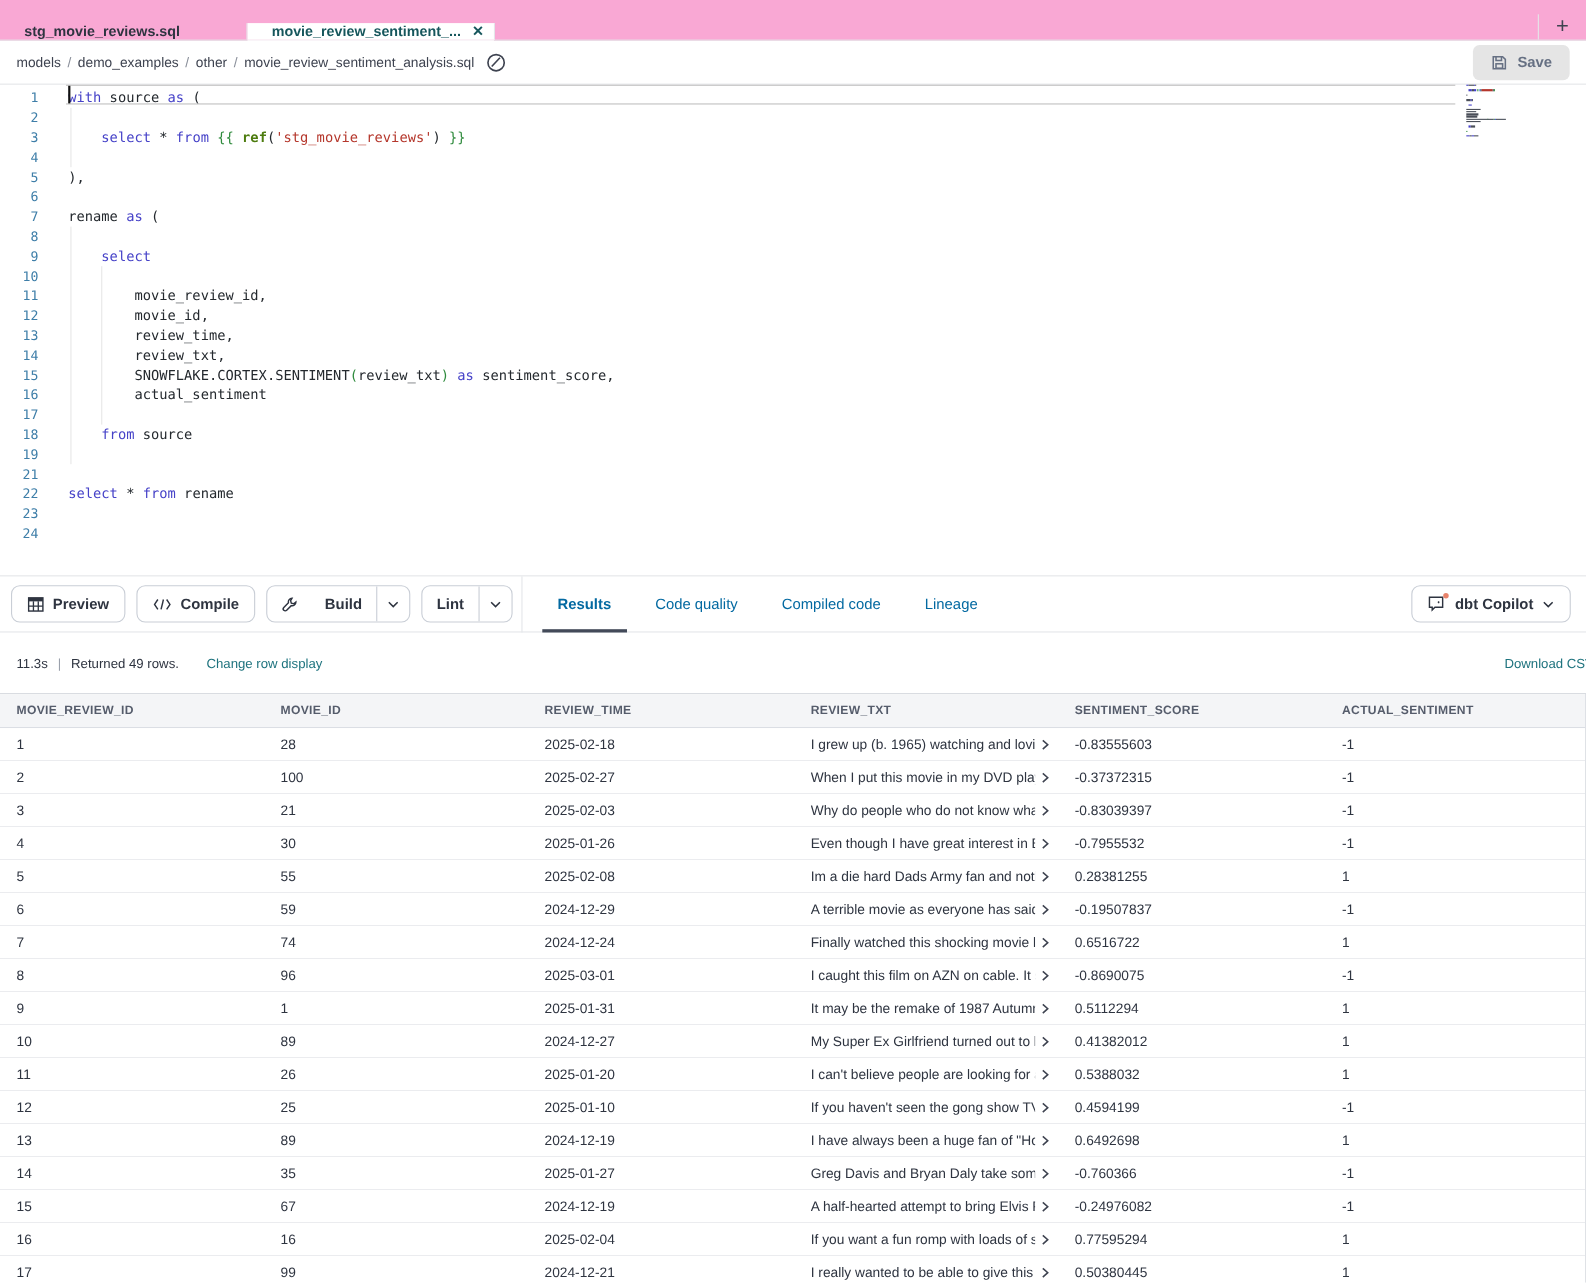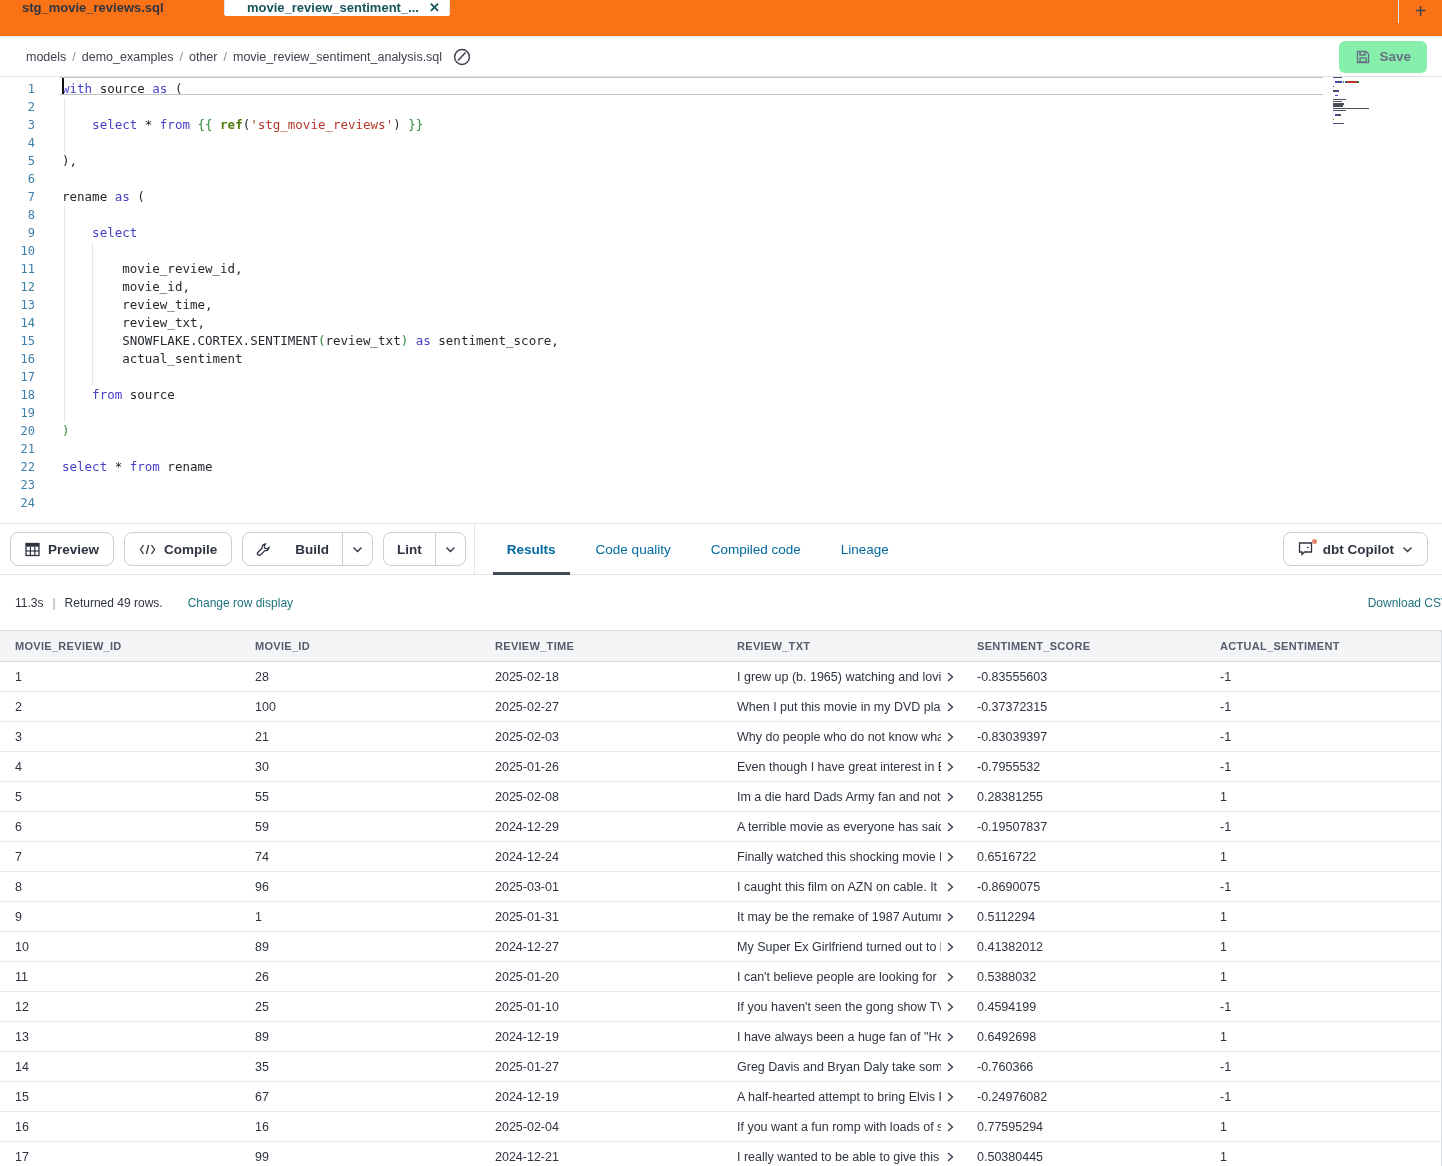--- a/index.html
+++ b/index.html
@@ -1,34 +1,34 @@
 <!DOCTYPE html>
 <html><head>
 <meta charset="utf-8">
 <style>
   * { margin:0; padding:0; box-sizing:border-box; }
   html,body { width:1442px; height:1166px; overflow:hidden; background:#fff;
     font-family:"Liberation Sans", sans-serif; color:#2e3440; }
 
   
-  .tabbar { height:37px; background:#f97316; border-bottom:1px solid #e4e6e9; display:flex; align-items:flex-start; }
+  .tabbar { height:37px; background:#f9a8d4; border-bottom:1px solid #e4e6e9; display:flex; align-items:flex-end; }
   .tab { width:225px; display:flex; align-items:center; padding:0 22px; font-size:13px; font-weight:700;
          color:#2e3440; border-right:1px solid #e4e6e9; cursor:pointer; }
   .tab.active { background:#fff; color:#16565c; position:relative; }
   .tab.active::after { content:""; position:absolute; left:0; right:0; bottom:-1px; height:1px; background:#fff; }
   .tab .close { margin-left:auto; padding-left:10px; font-size:13px; color:#16565c; }
   .newtab { margin-left:auto; width:44px; display:flex; align-items:center; justify-content:center;
             font-size:20px; font-weight:400; color:#3e4350; border-left:1px solid #e4e6e9; cursor:pointer; }
 
   
   .crumbbar { height:40px; border-bottom:1px solid #e4e6e9; display:flex; align-items:center; padding:0 15px; }
-  .crumbs { font-size:12.5px; color:#3e4350; display:flex; align-items:center; gap:6px;margin-left:11px; }
+  .crumbs { font-size:12.5px; color:#3e4350; display:flex; align-items:center; gap:6px; }
   .crumb-sep { color:#8a8f9a; }
   .fmt-icon { margin-left:10px; display:flex; }
-  .savebtn { margin-left:auto; display:flex; align-items:center; gap:8px; background:#86efac; border:none;
+  .savebtn { margin-left:auto; display:flex; align-items:center; gap:8px; background:#e5e5e5; border:none;
              border-radius:6px; padding:8px 16px; font-size:13.5px; font-weight:600; color:#667083; cursor:pointer;
              font-family:"Liberation Sans", sans-serif; }
 
   
   .editor { position:relative; height:446px; padding-top:3px; font-family:"DejaVu Sans Mono", monospace;
             font-size:12.5px; line-height:18px; }
   .code-line { display:flex; height:18px; white-space:pre; }
   .gutter { width:35px; flex:none; text-align:right; color:#3e7ea8; user-select:none; font-size:12px; }
   .codetxt { padding-left:27px; color:#24292e; position:relative; }
   .cursor-line .linebox { position:absolute; left:60px; top:0; width:1263px; height:18px;
@@ -145,21 +145,20 @@
       <div class="code-line"><span class="gutter">10</span><span class="codetxt"></span></div>
       <div class="code-line"><span class="gutter">11</span><span class="codetxt"><span>        movie_review_id,</span></span></div>
       <div class="code-line"><span class="gutter">12</span><span class="codetxt"><span>        movie_id,</span></span></div>
       <div class="code-line"><span class="gutter">13</span><span class="codetxt"><span>        review_time,</span></span></div>
       <div class="code-line"><span class="gutter">14</span><span class="codetxt"><span>        review_txt,</span></span></div>
       <div class="code-line"><span class="gutter">15</span><span class="codetxt"><span>        SNOWFLAKE.CORTEX.SENTIMENT</span><span class="tk-grn">(</span><span>review_txt</span><span class="tk-grn">)</span><span> </span><span class="tk-kw">as</span><span> sentiment_score,</span></span></div>
       <div class="code-line"><span class="gutter">16</span><span class="codetxt"><span>        actual_sentiment</span></span></div>
       <div class="code-line"><span class="gutter">17</span><span class="codetxt"></span></div>
       <div class="code-line"><span class="gutter">18</span><span class="codetxt"><span>    </span><span class="tk-kw">from</span><span> source</span></span></div>
       <div class="code-line"><span class="gutter">19</span><span class="codetxt"></span></div>
-      <div class="code-line"><span class="gutter">20</span><span class="codetxt"><span class="tk-grn">)</span></span></div>
       <div class="code-line"><span class="gutter">21</span><span class="codetxt"></span></div>
       <div class="code-line"><span class="gutter">22</span><span class="codetxt"><span class="tk-kw">select</span><span> * </span><span class="tk-kw">from</span><span> rename</span></span></div>
       <div class="code-line"><span class="gutter">23</span><span class="codetxt"></span></div>
       <div class="code-line cursor-line"><span class="gutter">24</span><span class="codetxt"></span><span class="linebox"></span><span class="caret"></span></div>
     </div>
   <div class="minimap" id="minimap">
       <div class="mm-line">
         <span style="width: 2.2px; background: rgb(70, 66, 200);"></span>
         <span style="width: 4.4px; background: rgb(74, 79, 89);"></span>
         <span style="width: 1.1px; background: rgb(70, 66, 200);"></span>

